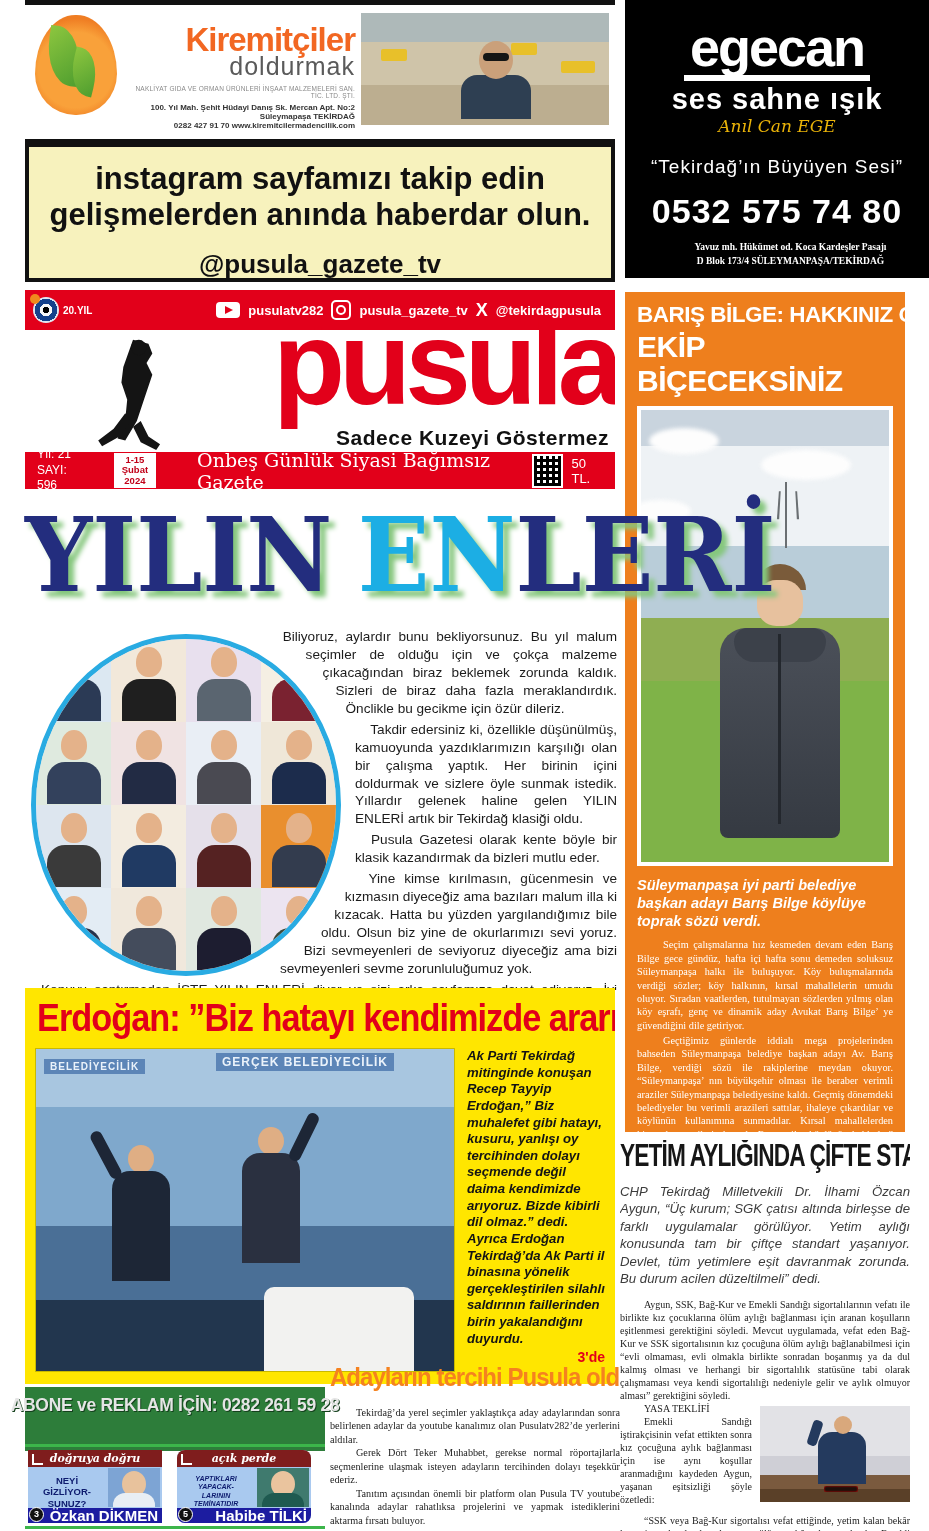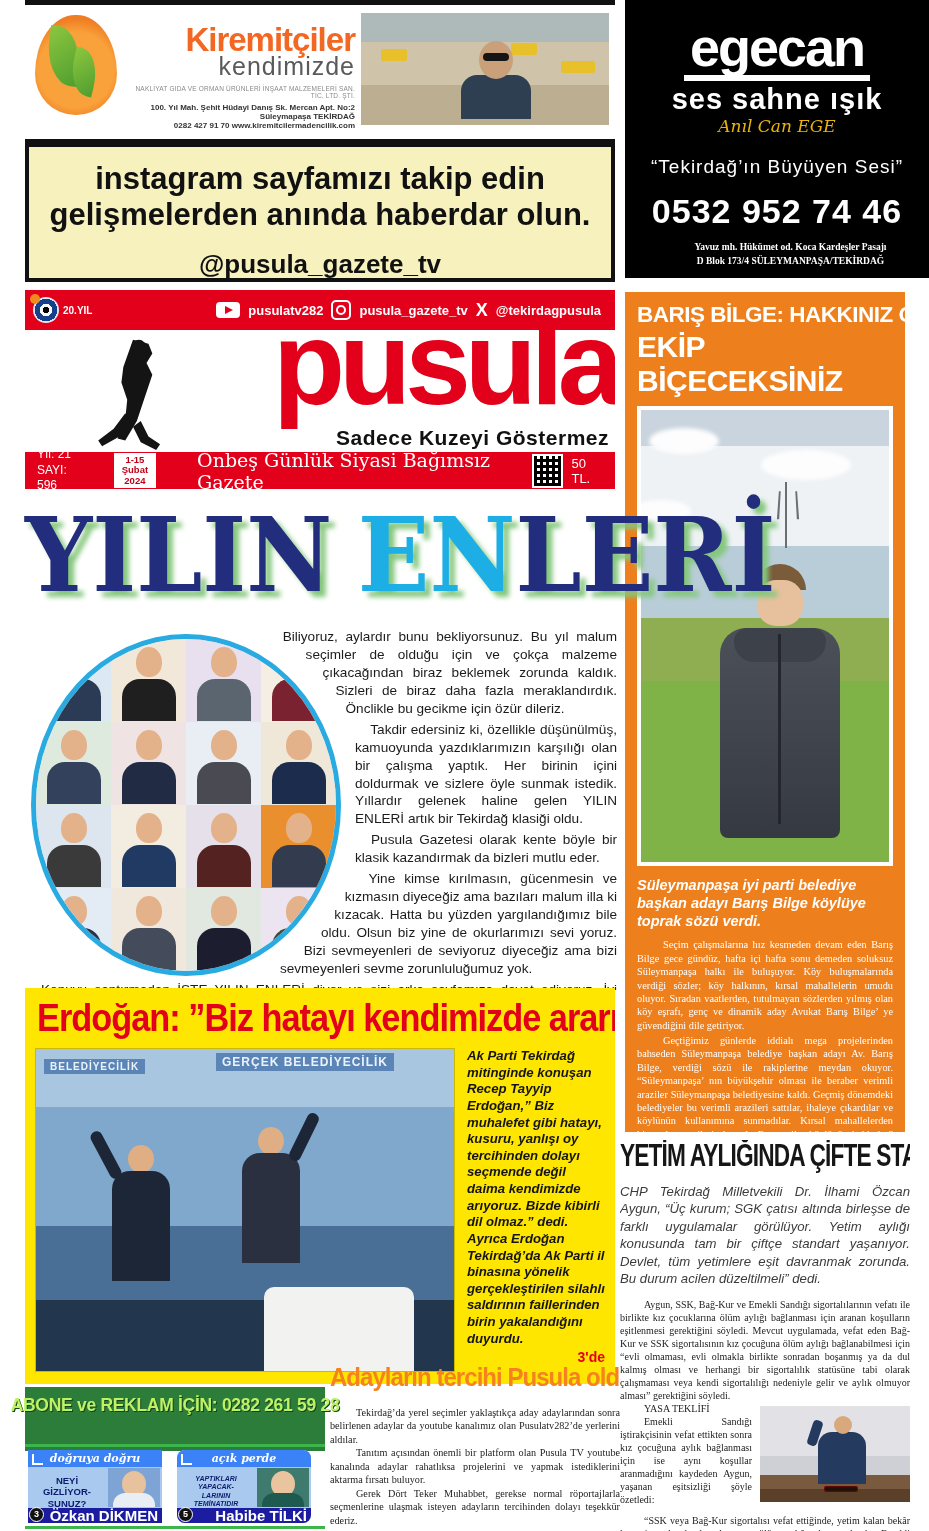--- a/index.html
+++ b/index.html
@@ -114,27 +114,27 @@
   .ebanner{position:absolute;color:#eaf2fa;background:rgba(30,80,150,.55);font-weight:bold;font-size:10px;padding:2px 6px;letter-spacing:1px;}
   .efig{position:absolute;width:70px;height:150px;}
   .efig .fh{width:26px;height:28px;background:#dfae84;border-radius:50%;margin:0 auto;}
   .efig .fb{width:58px;height:110px;background:#1d2636;border-radius:18px 18px 0 0;margin:-2px auto 0;}
   .efig .fa{position:absolute;top:-16px;width:12px;height:52px;background:#1d2636;border-radius:6px;}
   .epodium{position:absolute;right:40px;bottom:-6px;width:150px;height:90px;background:#f2f2f0;border-radius:10px 10px 0 0;}
   .etext{font-size:13.2px;font-weight:bold;font-style:italic;line-height:1.26;color:#141414;text-align:left;}
   .etext .pref{color:#e2001a;font-style:normal;text-align:right;margin-top:2px;font-size:14px;}
 
   
-  .abone{left:25px;top:1387px;width:300px;height:64px;background:#2d7d3a;color:#bef264;display:flex;align-items:flex-start;justify-content:center;}
+  .abone{left:25px;top:1387px;width:300px;height:64px;background:#2d7d3a;color:#e5e5e5;display:flex;align-items:flex-start;justify-content:center;}
   .abone span{font-size:17.5px;font-weight:800;margin-top:8px;letter-spacing:-.3px;text-shadow:1px 1px 0 #14401c;white-space:nowrap;}
   .gline{left:25px;width:300px;height:3px;background:#3cb54a;}
 
   
   .colbox{top:1450px;width:134px;height:73px;position:absolute;background:#a9c9ef;overflow:hidden;}
-  .colbox .hdr{height:17px;background:#3b82f6;color:#fff;font-family:"DejaVu Serif",serif;font-style:italic;font-weight:bold;font-size:11px;display:flex;align-items:center;justify-content:center;position:relative;}
+  .colbox .hdr{height:17px;background:#7f1d1d;color:#fff;font-family:"DejaVu Serif",serif;font-style:italic;font-weight:bold;font-size:11px;display:flex;align-items:center;justify-content:center;position:relative;}
   .colbox .hdr:before{content:"";position:absolute;left:4px;top:4px;width:9px;height:9px;border-left:2px solid #fff;border-bottom:2px solid #fff;}
   .colbox .mid{height:41px;position:relative;}
   .colbox .ttl{position:absolute;left:3px;top:8px;width:72px;color:#0d1b6e;font-weight:800;text-align:center;line-height:1.2;}
   .t1{font-size:9.5px;} .t2{font-size:7px;font-style:italic;}
   .colbox .face{position:absolute;right:2px;top:1px;width:52px;height:39px;overflow:hidden;}
   .colbox .face .fh2{width:24px;height:26px;border-radius:50%;margin:3px auto 0;}
   .colbox .face .fb2{width:42px;height:16px;border-radius:12px 12px 0 0;margin:-4px auto 0;}
   .colbox .ftr{height:15px;background:#1c1ca0;color:#fff;font-size:15px;font-weight:bold;text-align:right;padding-right:4px;line-height:15px;}
   .badge{position:absolute;left:1px;bottom:1px;width:13px;height:13px;border-radius:50%;background:#111;border:1.5px solid #fff;color:#fff;font-size:9px;font-weight:bold;text-align:center;line-height:13px;}
 
@@ -147,42 +147,42 @@
 </head>
 <body>
 
 <div class="abs ad-kiremit">
   <div class="kflame">
       <div class="leaf1"></div>
       <div class="leaf2"></div>
     </div>
   <div class="kbrand">
     <div class="b1">Kiremitçiler</div>
-    <div class="b2">kendimizde</div>
+    <div class="b2">doldurmak</div>
     <div class="b3">NAKLİYAT GIDA VE ORMAN ÜRÜNLERİ İNŞAAT MALZEMELERİ SAN. TİC. LTD. ŞTİ.</div>
     <div class="b4">100. Yıl Mah. Şehit Hüdayi Danış Sk. Mercan Apt. No:2 Süleymapaşa TEKİRDAĞ</div>
     <div class="b5">0282 427 91 70 www.kiremitcilermadencilik.com</div>
   </div>
   <div class="kphoto">
     <div class="exc" style="left:20px;top:36px;"></div>
     <div class="exc" style="left:150px;top:30px;"></div>
     <div class="exc" style="left:200px;top:48px;width:34px;"></div>
     <div class="man">
         <div class="head"></div>
         <div class="body"></div>
       </div>
   </div>
 </div>
 
 <div class="abs ad-egecan">
   <div class="eg1">egecan</div>
   <div class="eg2">ses sahne ışık</div>
   <div class="eg3">Anıl Can EGE</div>
   <div class="eg4">“Tekirdağ’ın Büyüyen Sesi”</div>
-  <div class="eg5">0532 952 74 46</div>
+  <div class="eg5">0532 575 74 80</div>
   <div class="eg6">
     <div>Yavuz mh. Hükümet od. Koca Kardeşler Pasajı</div>
     <div>D Blok 173/4 SÜLEYMANPAŞA/TEKİRDAĞ</div>
   </div>
 </div>
 
 <div class="abs insta">
   <div class="l1">instagram sayfamızı takip edin</div>
   <div class="l2">gelişmelerden anında haberdar olun.</div>
   <div class="l3">@pusula_gazete_tv</div>
@@ -396,16 +396,16 @@
     </div>
   </div>
   <div class="ftr">Habibe TİLKİ UZEL</div>
   <div class="badge">5</div>
 </div>
 
 <div class="abs adaylar">
   <div class="ahead">Adayların tercihi Pusula oldu</div>
   <div class="abody">
     <p>Tekirdağ’da yerel seçimler yaklaştıkça aday adaylarından sonra belirlenen adaylar da youtube kanalımız olan Pusulatv282’de yerlerini aldılar.</p>
+    <p>Gerek Dört Teker Muhabbet, gerekse normal röportajlarla seçmenlerine ulaşmak isteyen adayların tercihinden dolayı teşekkür ederiz.</p>
     <p>Tanıtım açısından önemli bir platform olan Pusula TV youtube kanalında adaylar rahatlıksa projelerini ve yapmak istediklerini aktarma fırsatı buluyor.</p>
-    <p>Gerek Dört Teker Muhabbet, gerekse normal röportajlarla seçmenlerine ulaşmak isteyen adayların tercihinden dolayı teşekkür ederiz.</p>
   </div>
 </div>
 
 </body></html>

